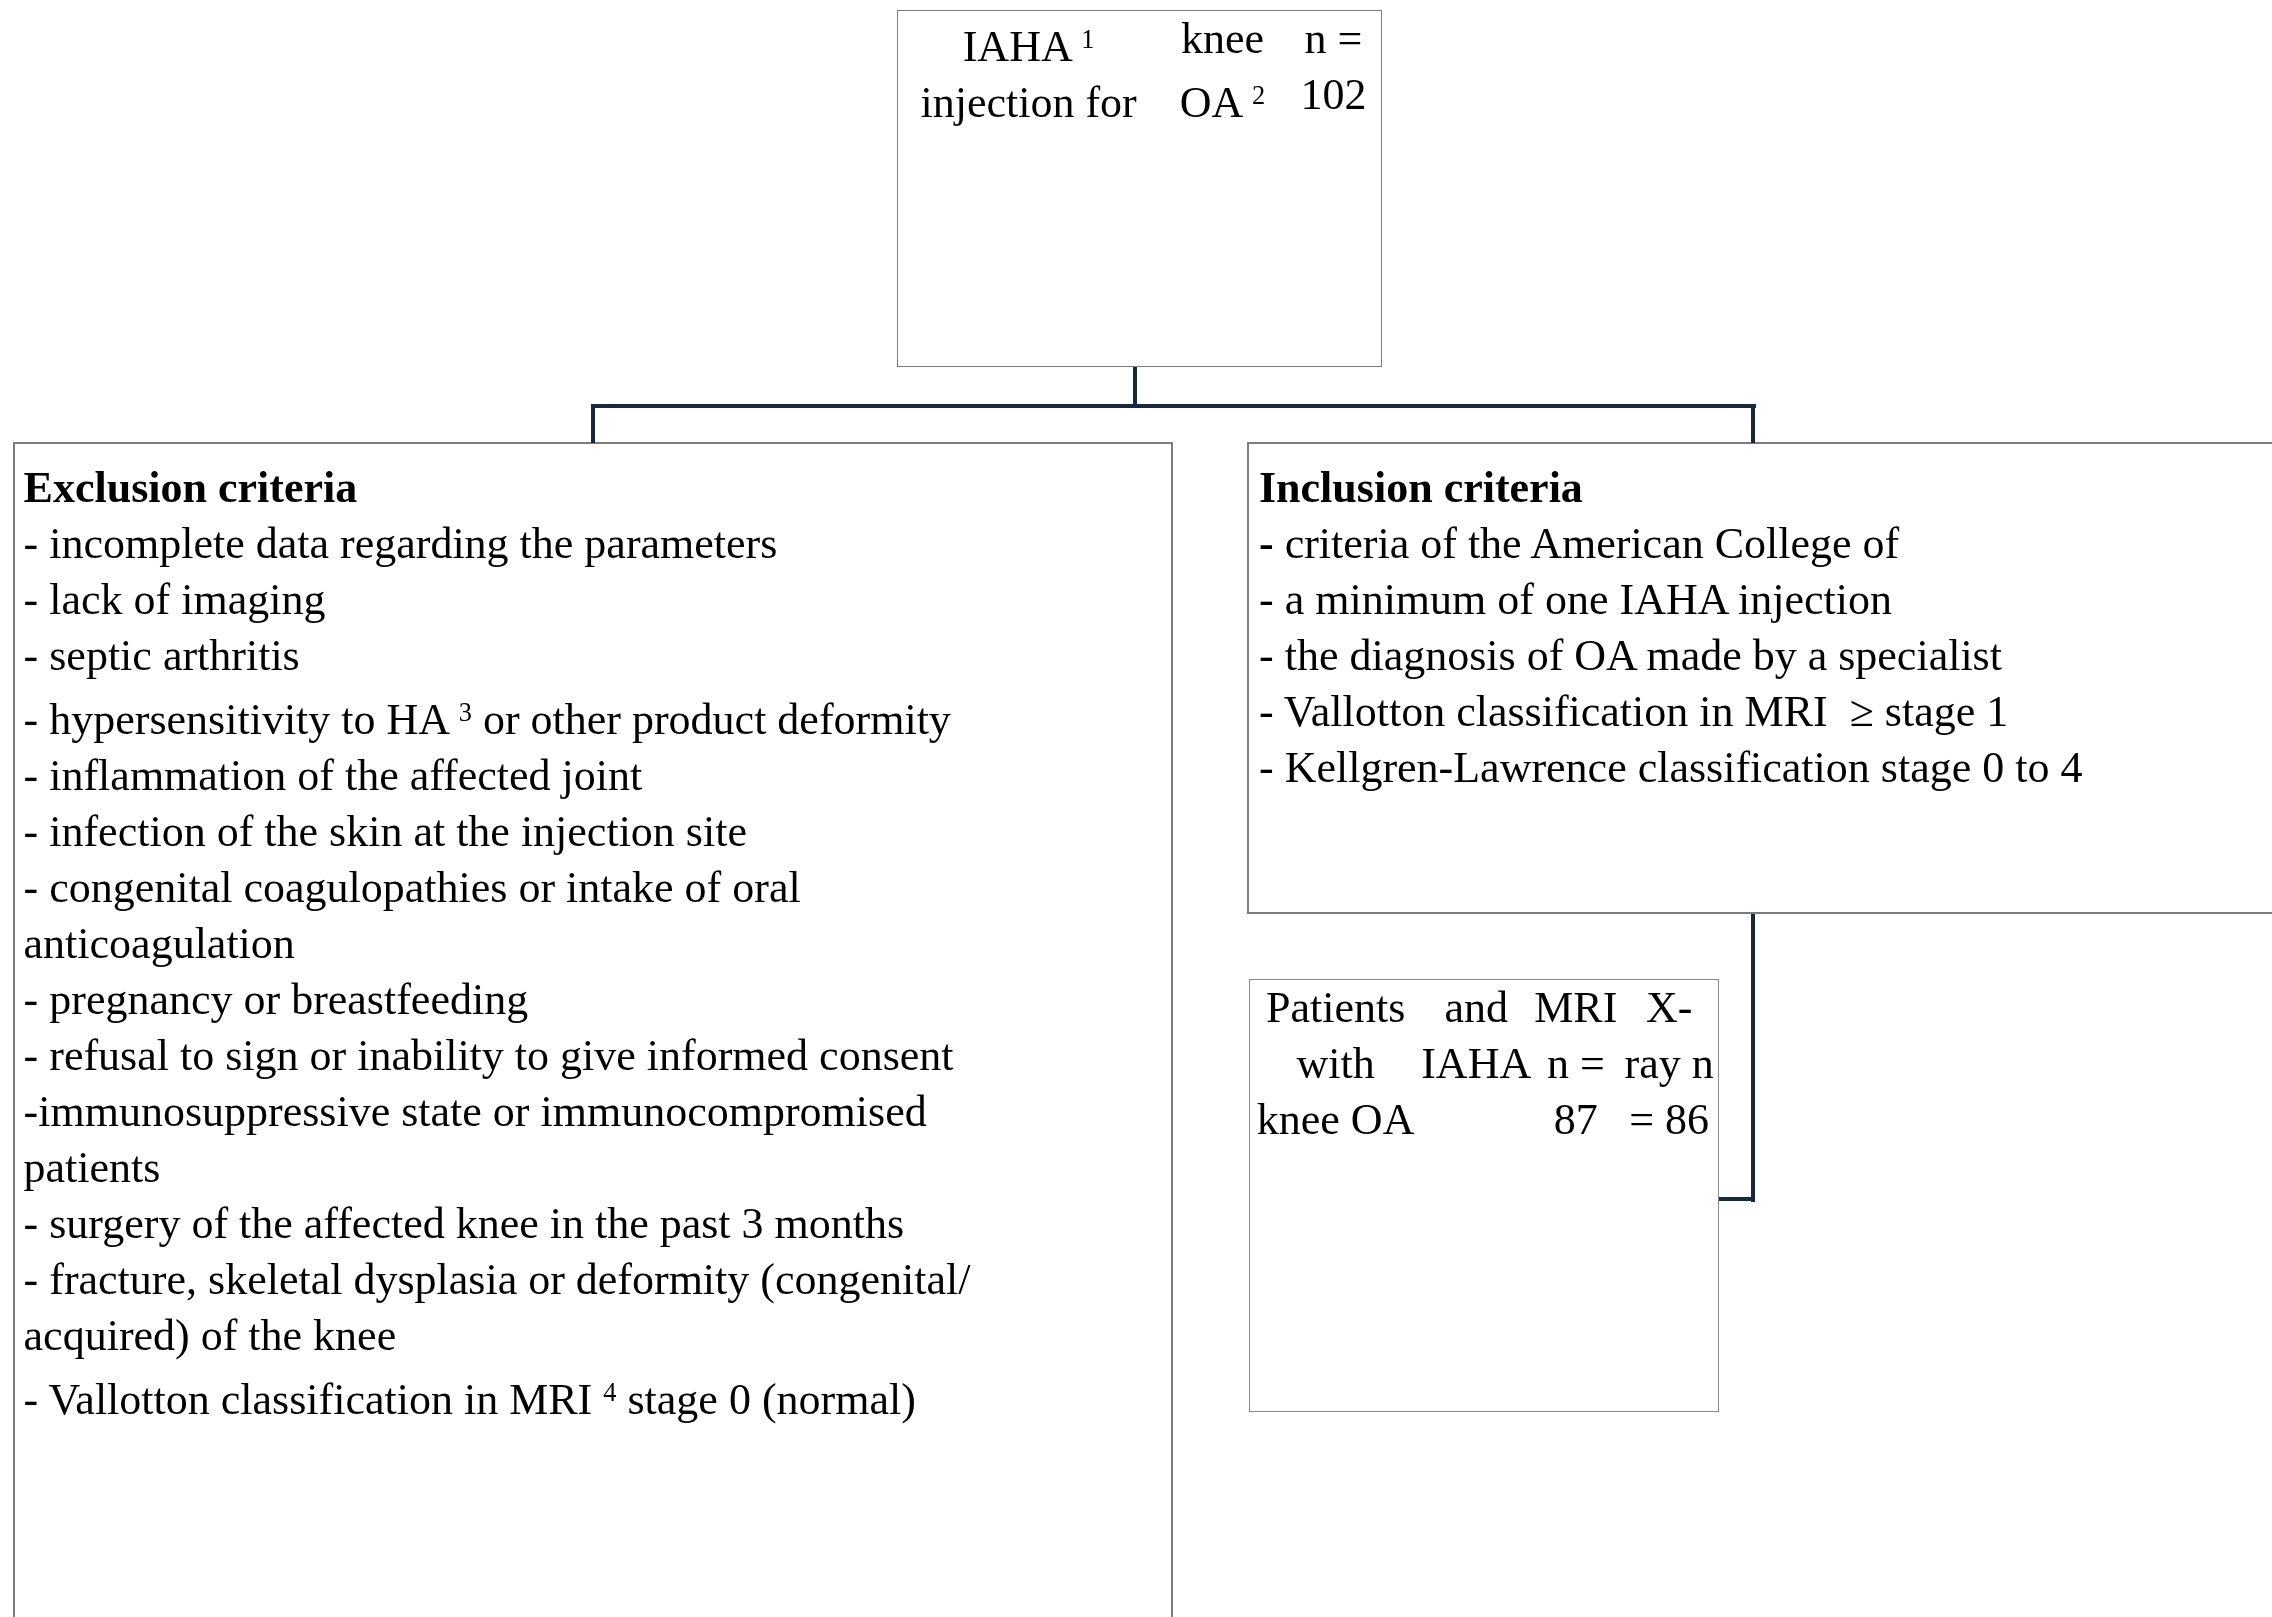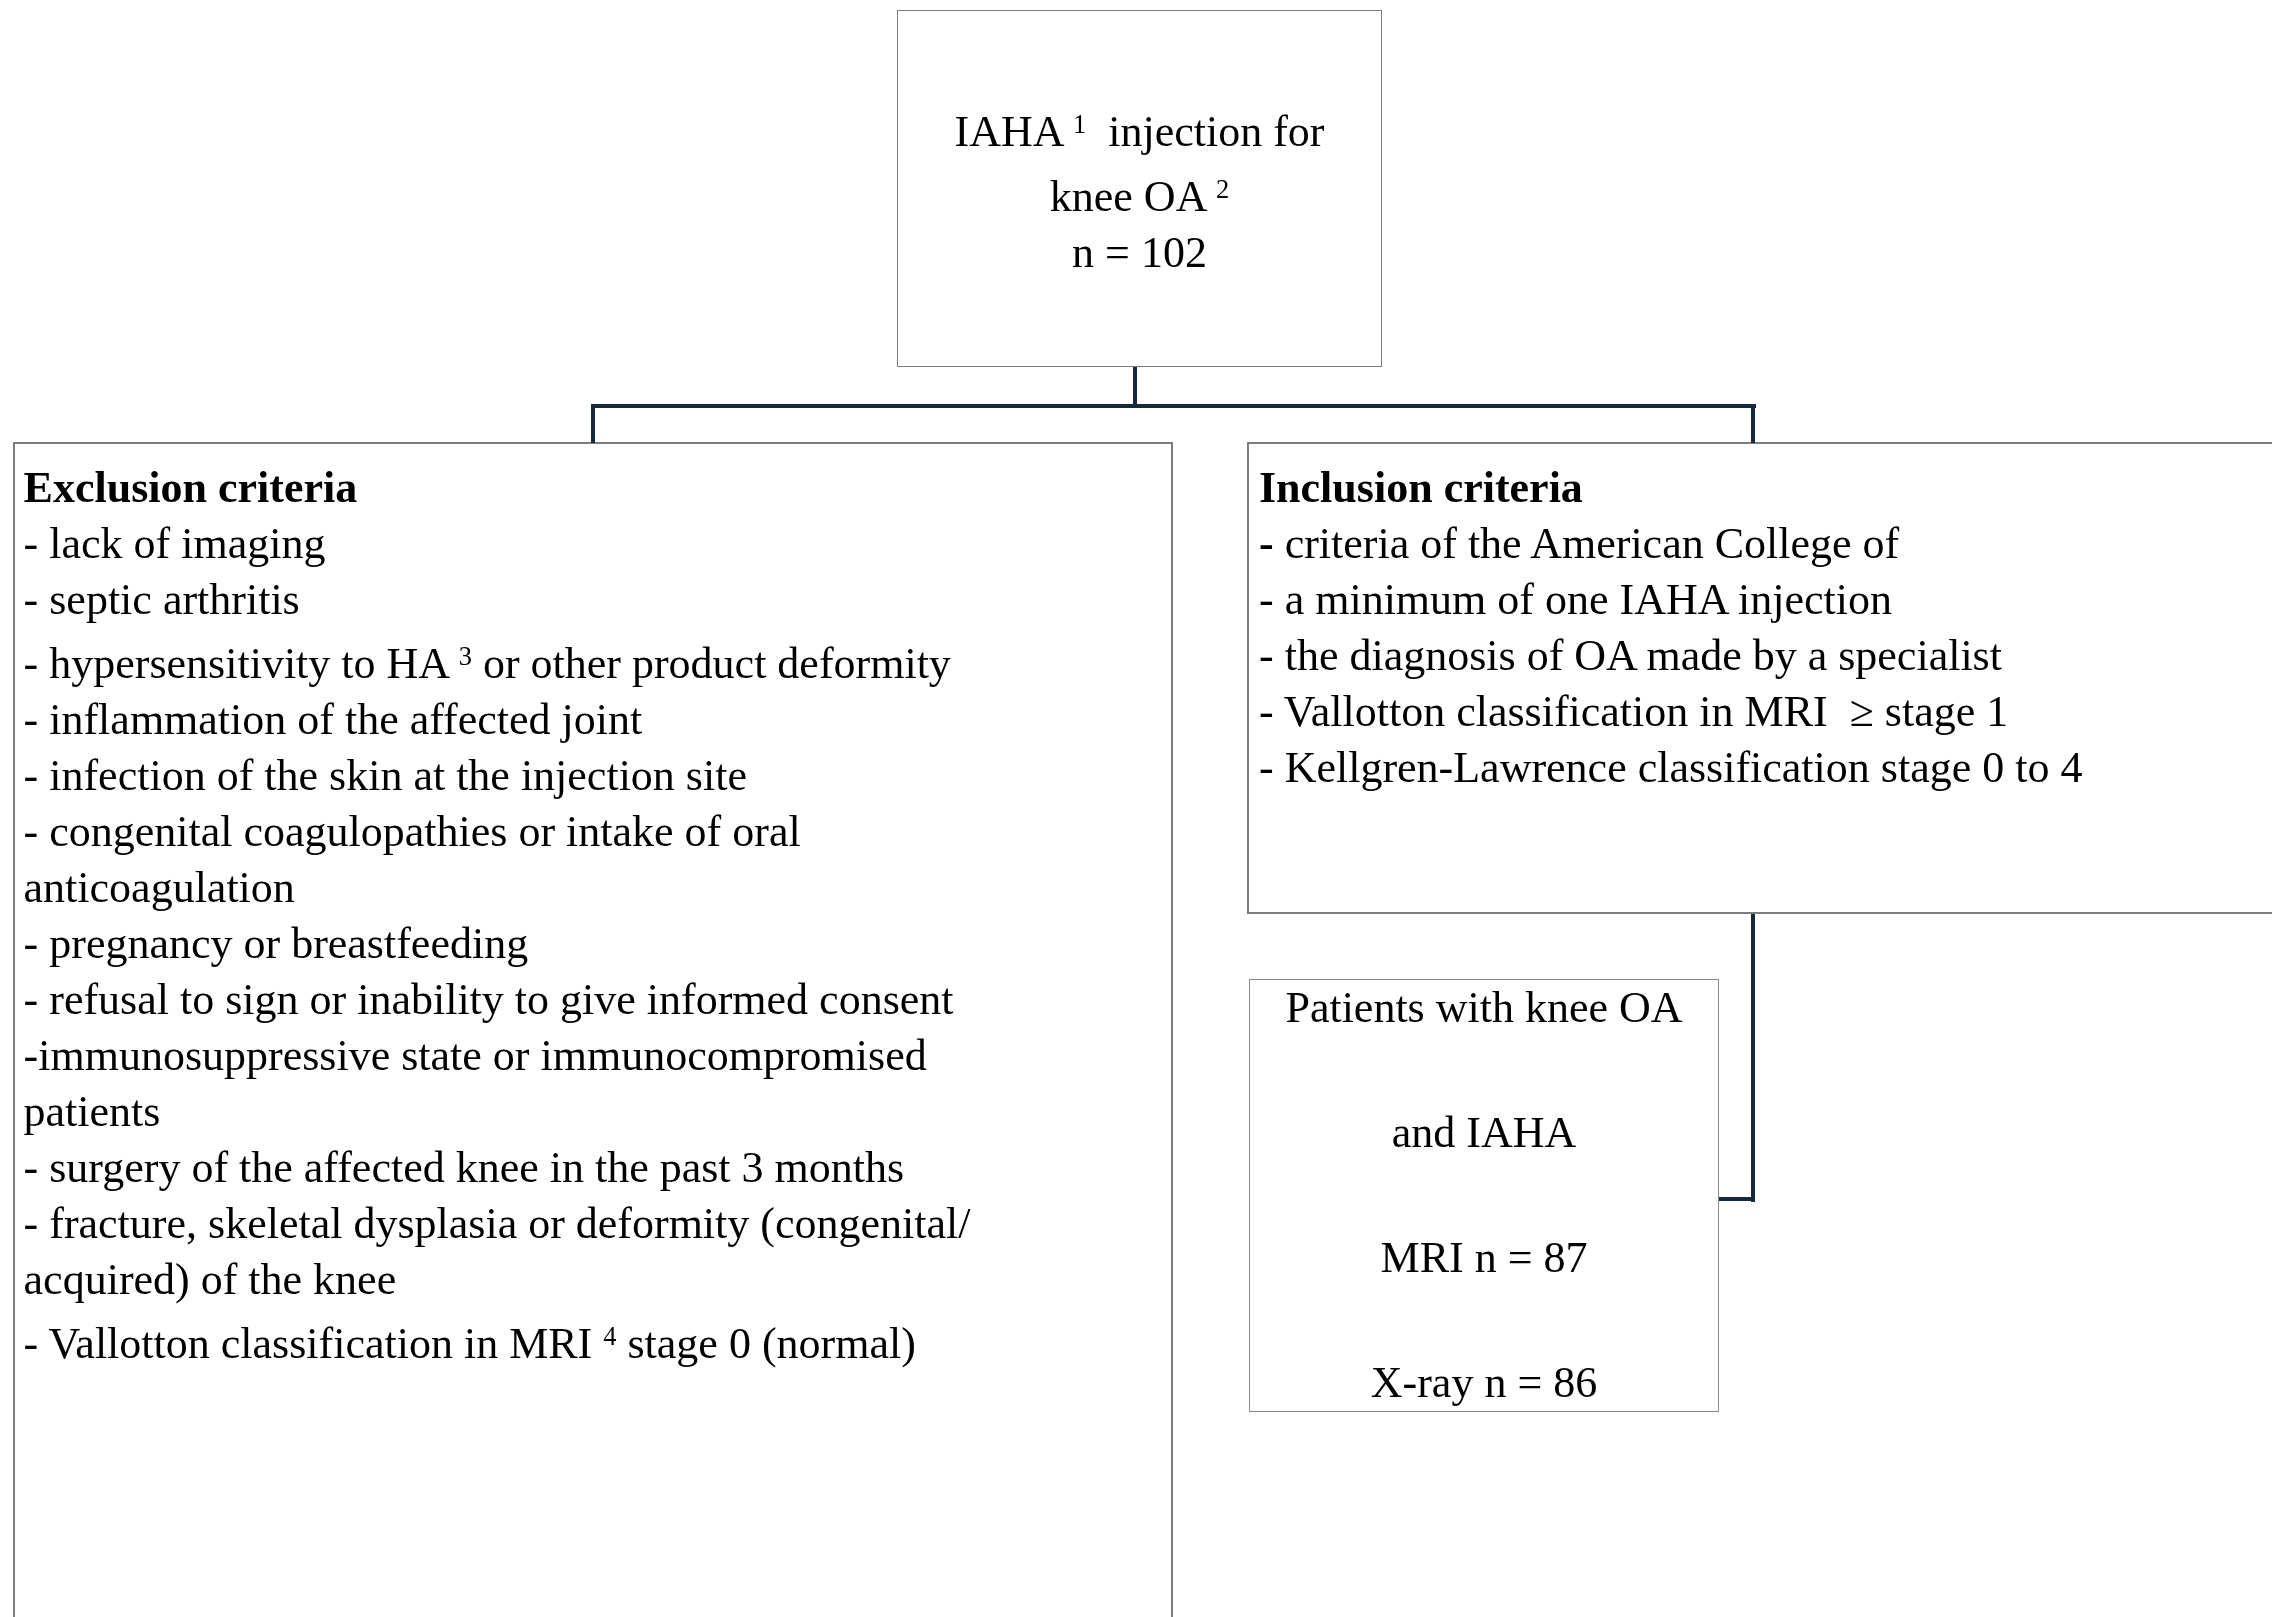--- a/index.html
+++ b/index.html
@@ -24,21 +24,21 @@
     border:2.1px solid var(--border);
     box-sizing:border-box;
     font-size:44px;
     line-height:56px;
   }
   .line{white-space:pre-wrap;}
   .line .sup{font-size:0.60em;vertical-align:0.50em;}
   .line .b{font-weight:bold;}
   .center-box{
     display:flex;
-    flex-direction:column;
+    flex-direction:row;
     justify-content:center;
     text-align:center;
   }
   
   .top-box{
     left:897px;top:10px;width:485px;height:357px;
     border-width:1.4px;
   }
   
   .excl-box{
@@ -69,20 +69,21 @@
 <div class="figure">
 
   <div class="box top-box center-box">
       <div class="line"><span>IAHA </span><span class="sup">1</span><span>  injection for</span></div>
       <div class="line"><span>knee OA </span><span class="sup">2</span></div>
       <div class="line"><span>n = 102</span></div>
     </div>
 
   <div class="box excl-box">
       <div class="line"><span class="b">Exclusion criteria</span></div>
+      <div class="line"><span>- incomplete data regarding the parameters</span></div>
       <div class="line"><span>- lack of imaging</span></div>
       <div class="line"><span>- septic arthritis</span></div>
       <div class="line"><span>- hypersensitivity to HA </span><span class="sup">3</span><span> or other product deformity</span></div>
       <div class="line"><span>- inflammation of the affected joint</span></div>
       <div class="line"><span>- infection of the skin at the injection site</span></div>
       <div class="line"><span>- congenital coagulopathies or intake of oral</span></div>
       <div class="line"><span>anticoagulation</span></div>
       <div class="line"><span>- pregnancy or breastfeeding</span></div>
       <div class="line"><span>- refusal to sign or inability to give informed consent</span></div>
       <div class="line"><span>-immunosuppressive state or immunocompromised</span></div>

